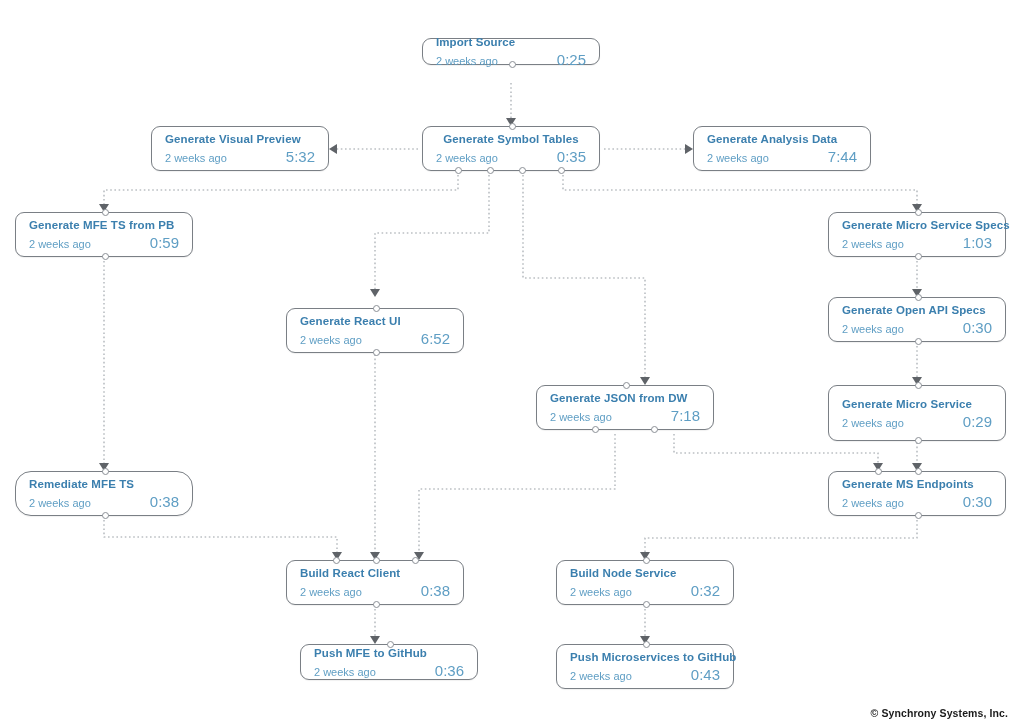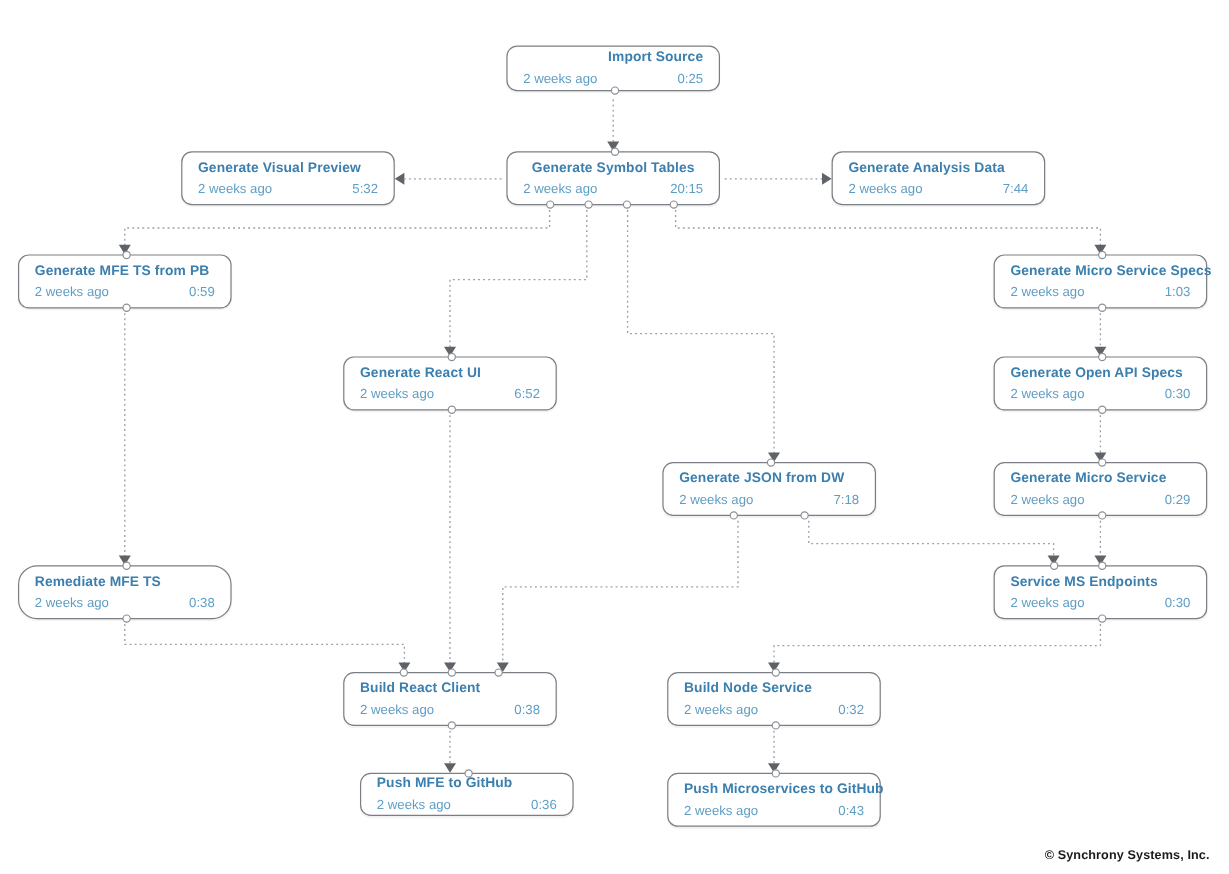--- a/index.html
+++ b/index.html
@@ -53,21 +53,21 @@
     align-items: baseline;
     margin-top: 3px;
   }
   .node-time {
     font-size: 11px;
     color: #5f9ec4;
     line-height: 14px;
     white-space: nowrap;
   }
   .node-dur {
-    font-size: 11px;
+    font-size: 15px;
     color: #5f9ec4;
     line-height: 14px;
     white-space: nowrap;
   }
   .port {
     position: absolute;
     width: 7px;
     height: 7px;
     box-sizing: border-box;
     border: 1.2px solid #8b9096;
@@ -156,40 +156,40 @@
       <g>
         <path d="M375,609 L375,640" fill="none" stroke="#9aa0a6" stroke-width="1.1" stroke-dasharray="1.6 2.6" stroke-linecap="butt"></path>
         <polygon points="370,636 380,636 375,644" fill="#5f6368"></polygon>
       </g>
       <g>
         <path d="M645,609 L645,640" fill="none" stroke="#9aa0a6" stroke-width="1.1" stroke-dasharray="1.6 2.6" stroke-linecap="butt"></path>
         <polygon points="640,636 650,636 645,644" fill="#5f6368"></polygon>
       </g>
     </svg>
   <div id="node-layer">
-      <div class="node" style="left: 422px; top: 38px; width: 178px; height: 38px; text-align: right;">
+      <div class="node" style="left: 422px; top: 38px; width: 178px; height: 27px;">
         <div class="node-title">Import Source</div>
         <div class="node-meta">
           <span class="node-time">2 weeks ago</span>
           <span class="node-dur">0:25</span>
         </div>
         <span class="port" style="left: 85.5px; bottom: -4px;"></span>
       </div>
       <div class="node" style="left: 151px; top: 126px; width: 178px; height: 45px;">
         <div class="node-title">Generate Visual Preview</div>
         <div class="node-meta">
           <span class="node-time">2 weeks ago</span>
           <span class="node-dur">5:32</span>
         </div>
       </div>
       <div class="node" style="left: 422px; top: 126px; width: 178px; height: 45px; text-align: center;">
         <div class="node-title">Generate Symbol Tables</div>
         <div class="node-meta">
           <span class="node-time">2 weeks ago</span>
-          <span class="node-dur">20:15</span>
+          <span class="node-dur">0:35</span>
         </div>
         <span class="port" style="left: 85.5px; top: -4px;"></span>
         <span class="port" style="left: 32.1px; bottom: -4px;"></span>
         <span class="port" style="left: 64.14px; bottom: -4px;"></span>
         <span class="port" style="left: 96.18px; bottom: -4px;"></span>
         <span class="port" style="left: 135.34px; bottom: -4px;"></span>
       </div>
       <div class="node" style="left: 693px; top: 126px; width: 178px; height: 45px;">
         <div class="node-title">Generate Analysis Data</div>
         <div class="node-meta">
@@ -208,68 +208,68 @@
       </div>
       <div class="node" style="left: 828px; top: 212px; width: 178px; height: 45px;">
         <div class="node-title">Generate Micro Service Specs</div>
         <div class="node-meta">
           <span class="node-time">2 weeks ago</span>
           <span class="node-dur">1:03</span>
         </div>
         <span class="port" style="left: 85.5px; top: -4px;"></span>
         <span class="port" style="left: 85.5px; bottom: -4px;"></span>
       </div>
-      <div class="node" style="left: 286px; top: 297px; width: 178px; height: 45px;">
+      <div class="node" style="left: 286px; top: 308px; width: 178px; height: 45px;">
         <div class="node-title">Generate React UI</div>
         <div class="node-meta">
           <span class="node-time">2 weeks ago</span>
           <span class="node-dur">6:52</span>
         </div>
         <span class="port" style="left: 85.5px; top: -4px;"></span>
         <span class="port" style="left: 85.5px; bottom: -4px;"></span>
       </div>
       <div class="node" style="left: 828px; top: 297px; width: 178px; height: 45px;">
         <div class="node-title">Generate Open API Specs</div>
         <div class="node-meta">
           <span class="node-time">2 weeks ago</span>
           <span class="node-dur">0:30</span>
         </div>
         <span class="port" style="left: 85.5px; top: -4px;"></span>
         <span class="port" style="left: 85.5px; bottom: -4px;"></span>
       </div>
-      <div class="node" style="left: 552px; top: 385px; width: 178px; height: 45px;">
+      <div class="node" style="left: 536px; top: 385px; width: 178px; height: 45px;">
         <div class="node-title">Generate JSON from DW</div>
         <div class="node-meta">
           <span class="node-time">2 weeks ago</span>
           <span class="node-dur">7:18</span>
         </div>
         <span class="port" style="left: 85.5px; top: -4px;"></span>
         <span class="port" style="left: 55.24px; bottom: -4px;"></span>
         <span class="port" style="left: 113.98px; bottom: -4px;"></span>
       </div>
-      <div class="node" style="left: 828px; top: 385px; width: 178px; height: 45px;">
+      <div class="node" style="left: 828px; top: 385px; width: 178px; height: 56px;">
         <div class="node-title">Generate Micro Service</div>
         <div class="node-meta">
           <span class="node-time">2 weeks ago</span>
           <span class="node-dur">0:29</span>
         </div>
         <span class="port" style="left: 85.5px; top: -4px;"></span>
         <span class="port" style="left: 85.5px; bottom: -4px;"></span>
       </div>
       <div class="node" style="left: 15px; top: 471px; width: 178px; height: 45px; border-radius: 16px;">
         <div class="node-title">Remediate MFE TS</div>
         <div class="node-meta">
           <span class="node-time">2 weeks ago</span>
           <span class="node-dur">0:38</span>
         </div>
         <span class="port" style="left: 85.5px; top: -4px;"></span>
         <span class="port" style="left: 85.5px; bottom: -4px;"></span>
       </div>
       <div class="node" style="left: 828px; top: 471px; width: 178px; height: 45px;">
-        <div class="node-title">Service MS Endpoints</div>
+        <div class="node-title">Generate MS Endpoints</div>
         <div class="node-meta">
           <span class="node-time">2 weeks ago</span>
           <span class="node-dur">0:30</span>
         </div>
         <span class="port" style="left: 46.34px; top: -4px;"></span>
         <span class="port" style="left: 85.5px; top: -4px;"></span>
         <span class="port" style="left: 85.5px; bottom: -4px;"></span>
       </div>
       <div class="node" style="left: 286px; top: 560px; width: 178px; height: 45px;">
         <div class="node-title">Build React Client</div>

